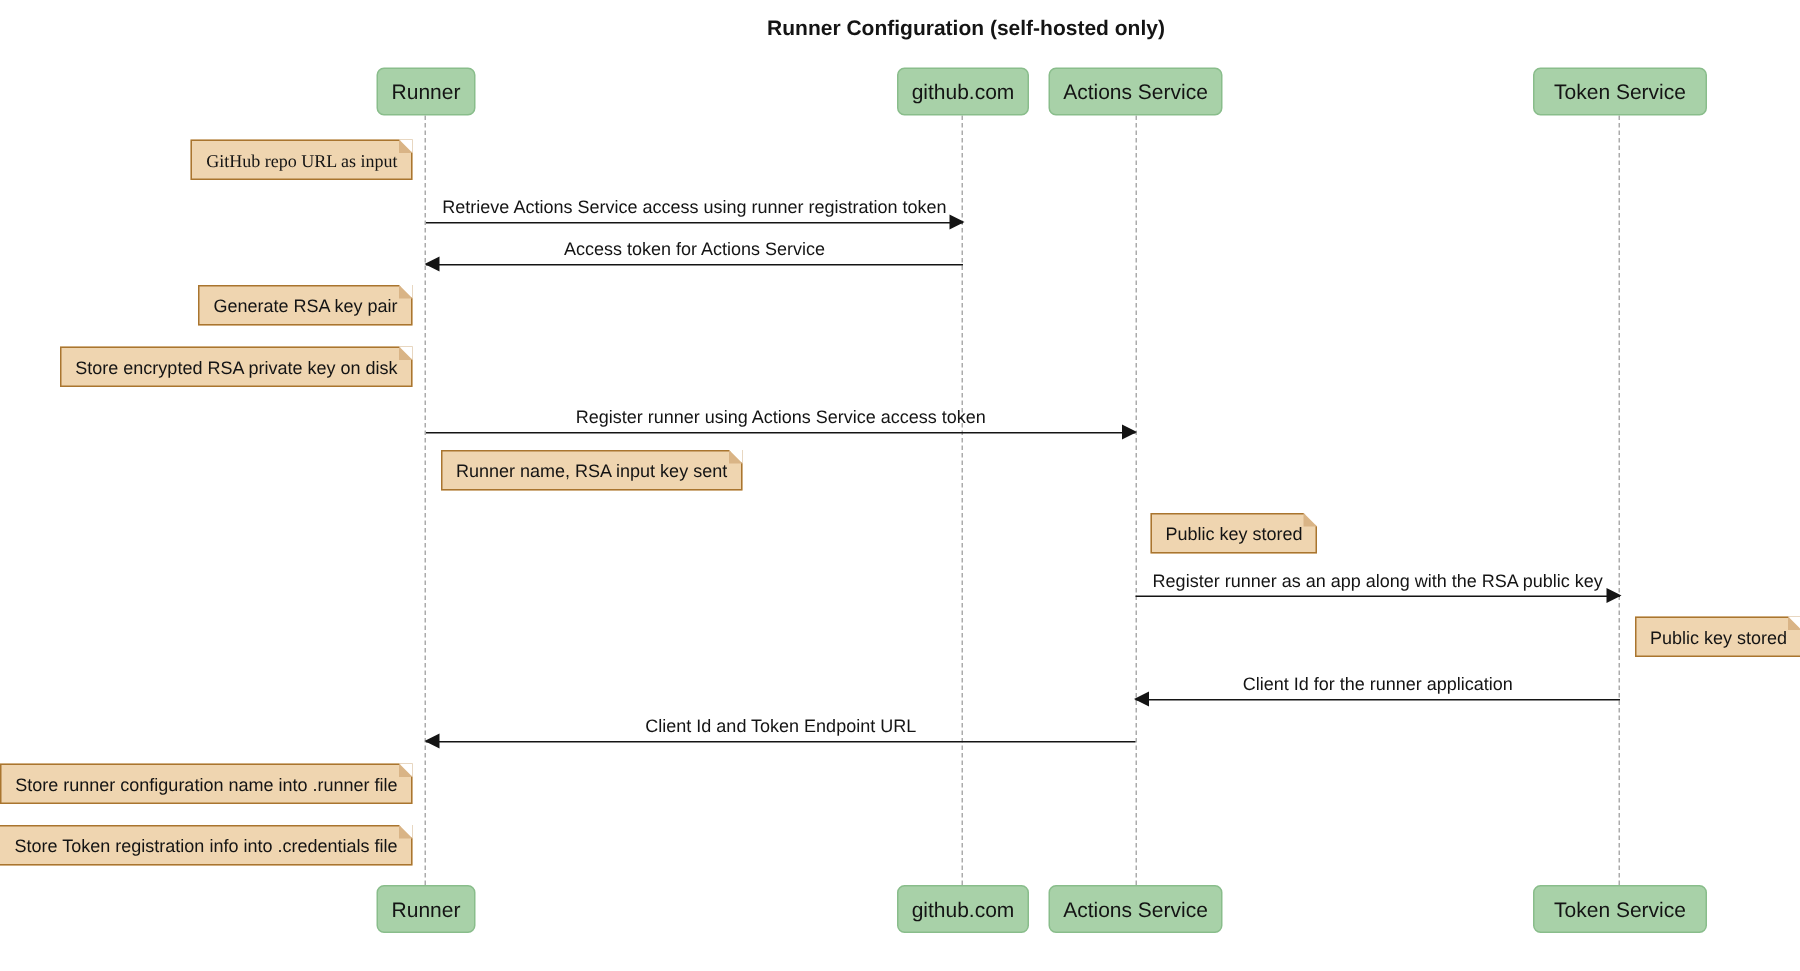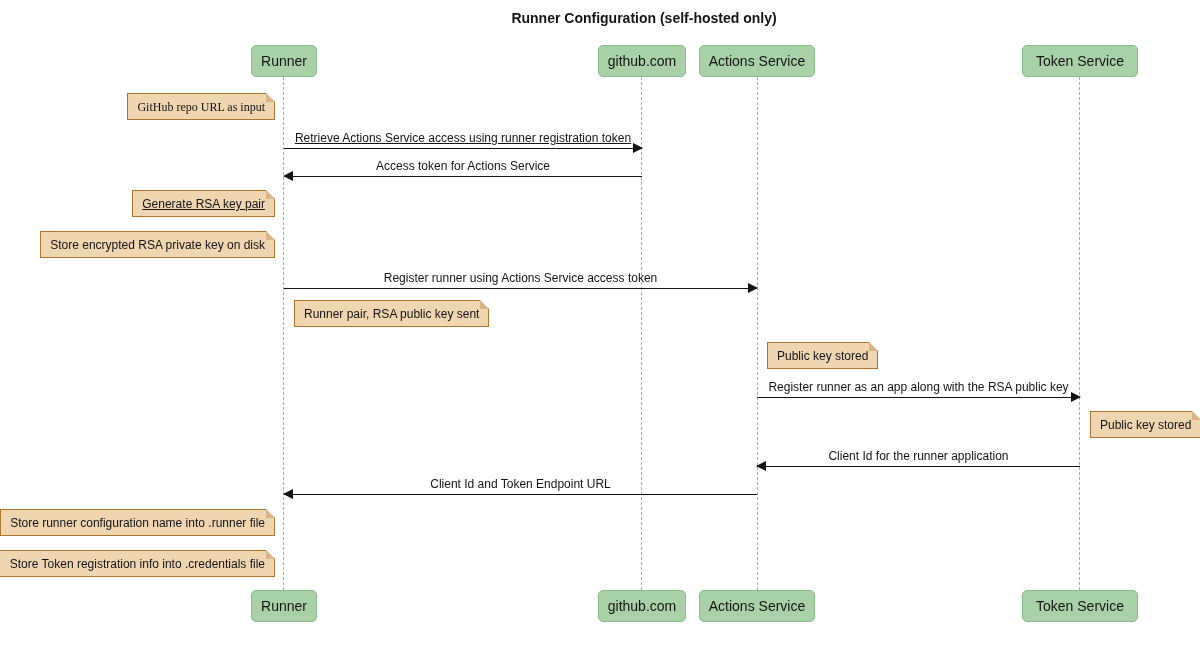--- a/index.html
+++ b/index.html
@@ -96,21 +96,21 @@
 
 <div class="diagram">
 
   <div class="title">Runner Configuration (self-hosted only)</div>
 
   <div class="lifeline" style="left:283px;"></div>
   <div class="lifeline" style="left:641px;"></div>
   <div class="lifeline" style="left:757px;"></div>
   <div class="lifeline" style="left:1079px;"></div>
 
-  <div class="msg" style="left:284px;width:358px;top:131px;text-decoration:underline;">
+  <div class="msg" style="left:284px;width:358px;top:131px;">
     <div class="lbl">Retrieve Actions Service access using runner registration token</div>
     <div class="line">
         <span class="arr-r"></span>
       </div>
   </div>
 
   <div class="msg" style="left:284px;width:358px;top:159px;">
     <div class="lbl">Access token for Actions Service</div>
     <div class="line">
         <span class="arr-l"></span>
@@ -139,23 +139,23 @@
   </div>
 
   <div class="msg" style="left:284px;width:473px;top:477px;">
     <div class="lbl">Client Id and Token Endpoint URL</div>
     <div class="line">
         <span class="arr-l"></span>
       </div>
   </div>
 
   <div class="note" style="right:925px;top:93px;font-family:Liberation Serif, serif;">GitHub repo URL as input</div>
-  <div class="note" style="right:925px;top:190px;text-decoration:underline;">Generate RSA key pair</div>
+  <div class="note" style="right:925px;top:190px;">Generate RSA key pair</div>
   <div class="note" style="right:925px;top:231px;">Store encrypted RSA private key on disk</div>
-  <div class="note" style="left:294px;top:300px;">Runner pair, RSA public key sent</div>
+  <div class="note" style="left:294px;top:300px;">Runner name, RSA input key sent</div>
   <div class="note" style="left:767px;top:342px;">Public key stored</div>
   <div class="note" style="left:1090px;top:411px;">Public key stored</div>
   <div class="note" style="right:925px;top:509px;">Store runner configuration name into .runner file</div>
   <div class="note" style="right:925px;top:550px;padding-left:36px;">Store Token registration info into .credentials file</div>
 
   <div class="participant" style="left:251px;top:45px;width:66px;">Runner</div>
   <div class="participant" style="left:598px;top:45px;width:88px;">github.com</div>
   <div class="participant" style="left:699px;top:45px;width:116px;">Actions Service</div>
   <div class="participant" style="left:1022px;top:45px;width:116px;">Token Service</div>
 

